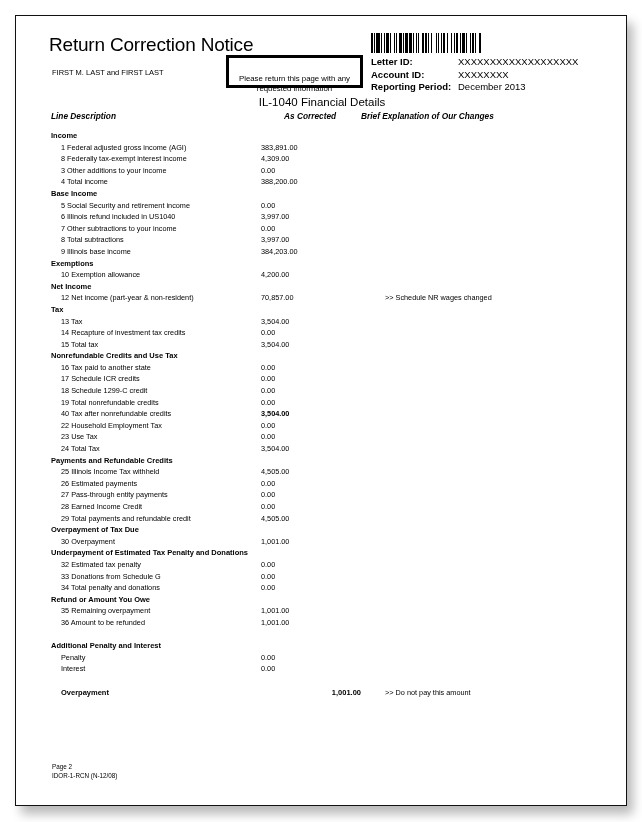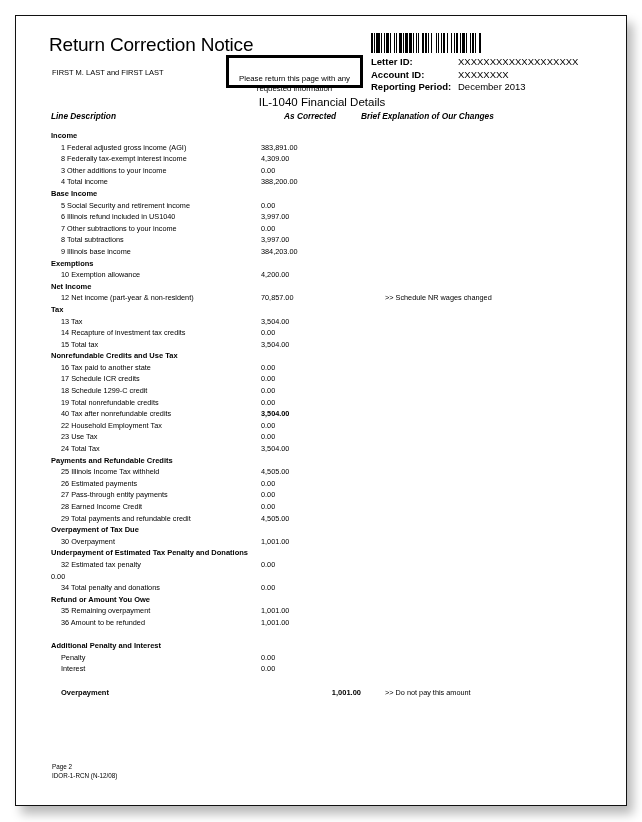--- a/index.html
+++ b/index.html
@@ -359,20 +359,21 @@
         <span class="amt">1,001.00</span>
         <span class="note"></span>
       </div>
       <div class="section">Underpayment of Estimated Tax Penalty and Donations</div>
       <div class="line">
         <span class="desc">32 Estimated tax penalty</span>
         <span class="amt">0.00</span>
         <span class="note"></span>
       </div>
       <div class="line">
+        <span class="desc">33 Donations from Schedule G</span>
         <span class="amt">0.00</span>
         <span class="note"></span>
       </div>
       <div class="line">
         <span class="desc">34 Total penalty and donations</span>
         <span class="amt">0.00</span>
         <span class="note"></span>
       </div>
       <div class="section">Refund or Amount You Owe</div>
       <div class="line">

